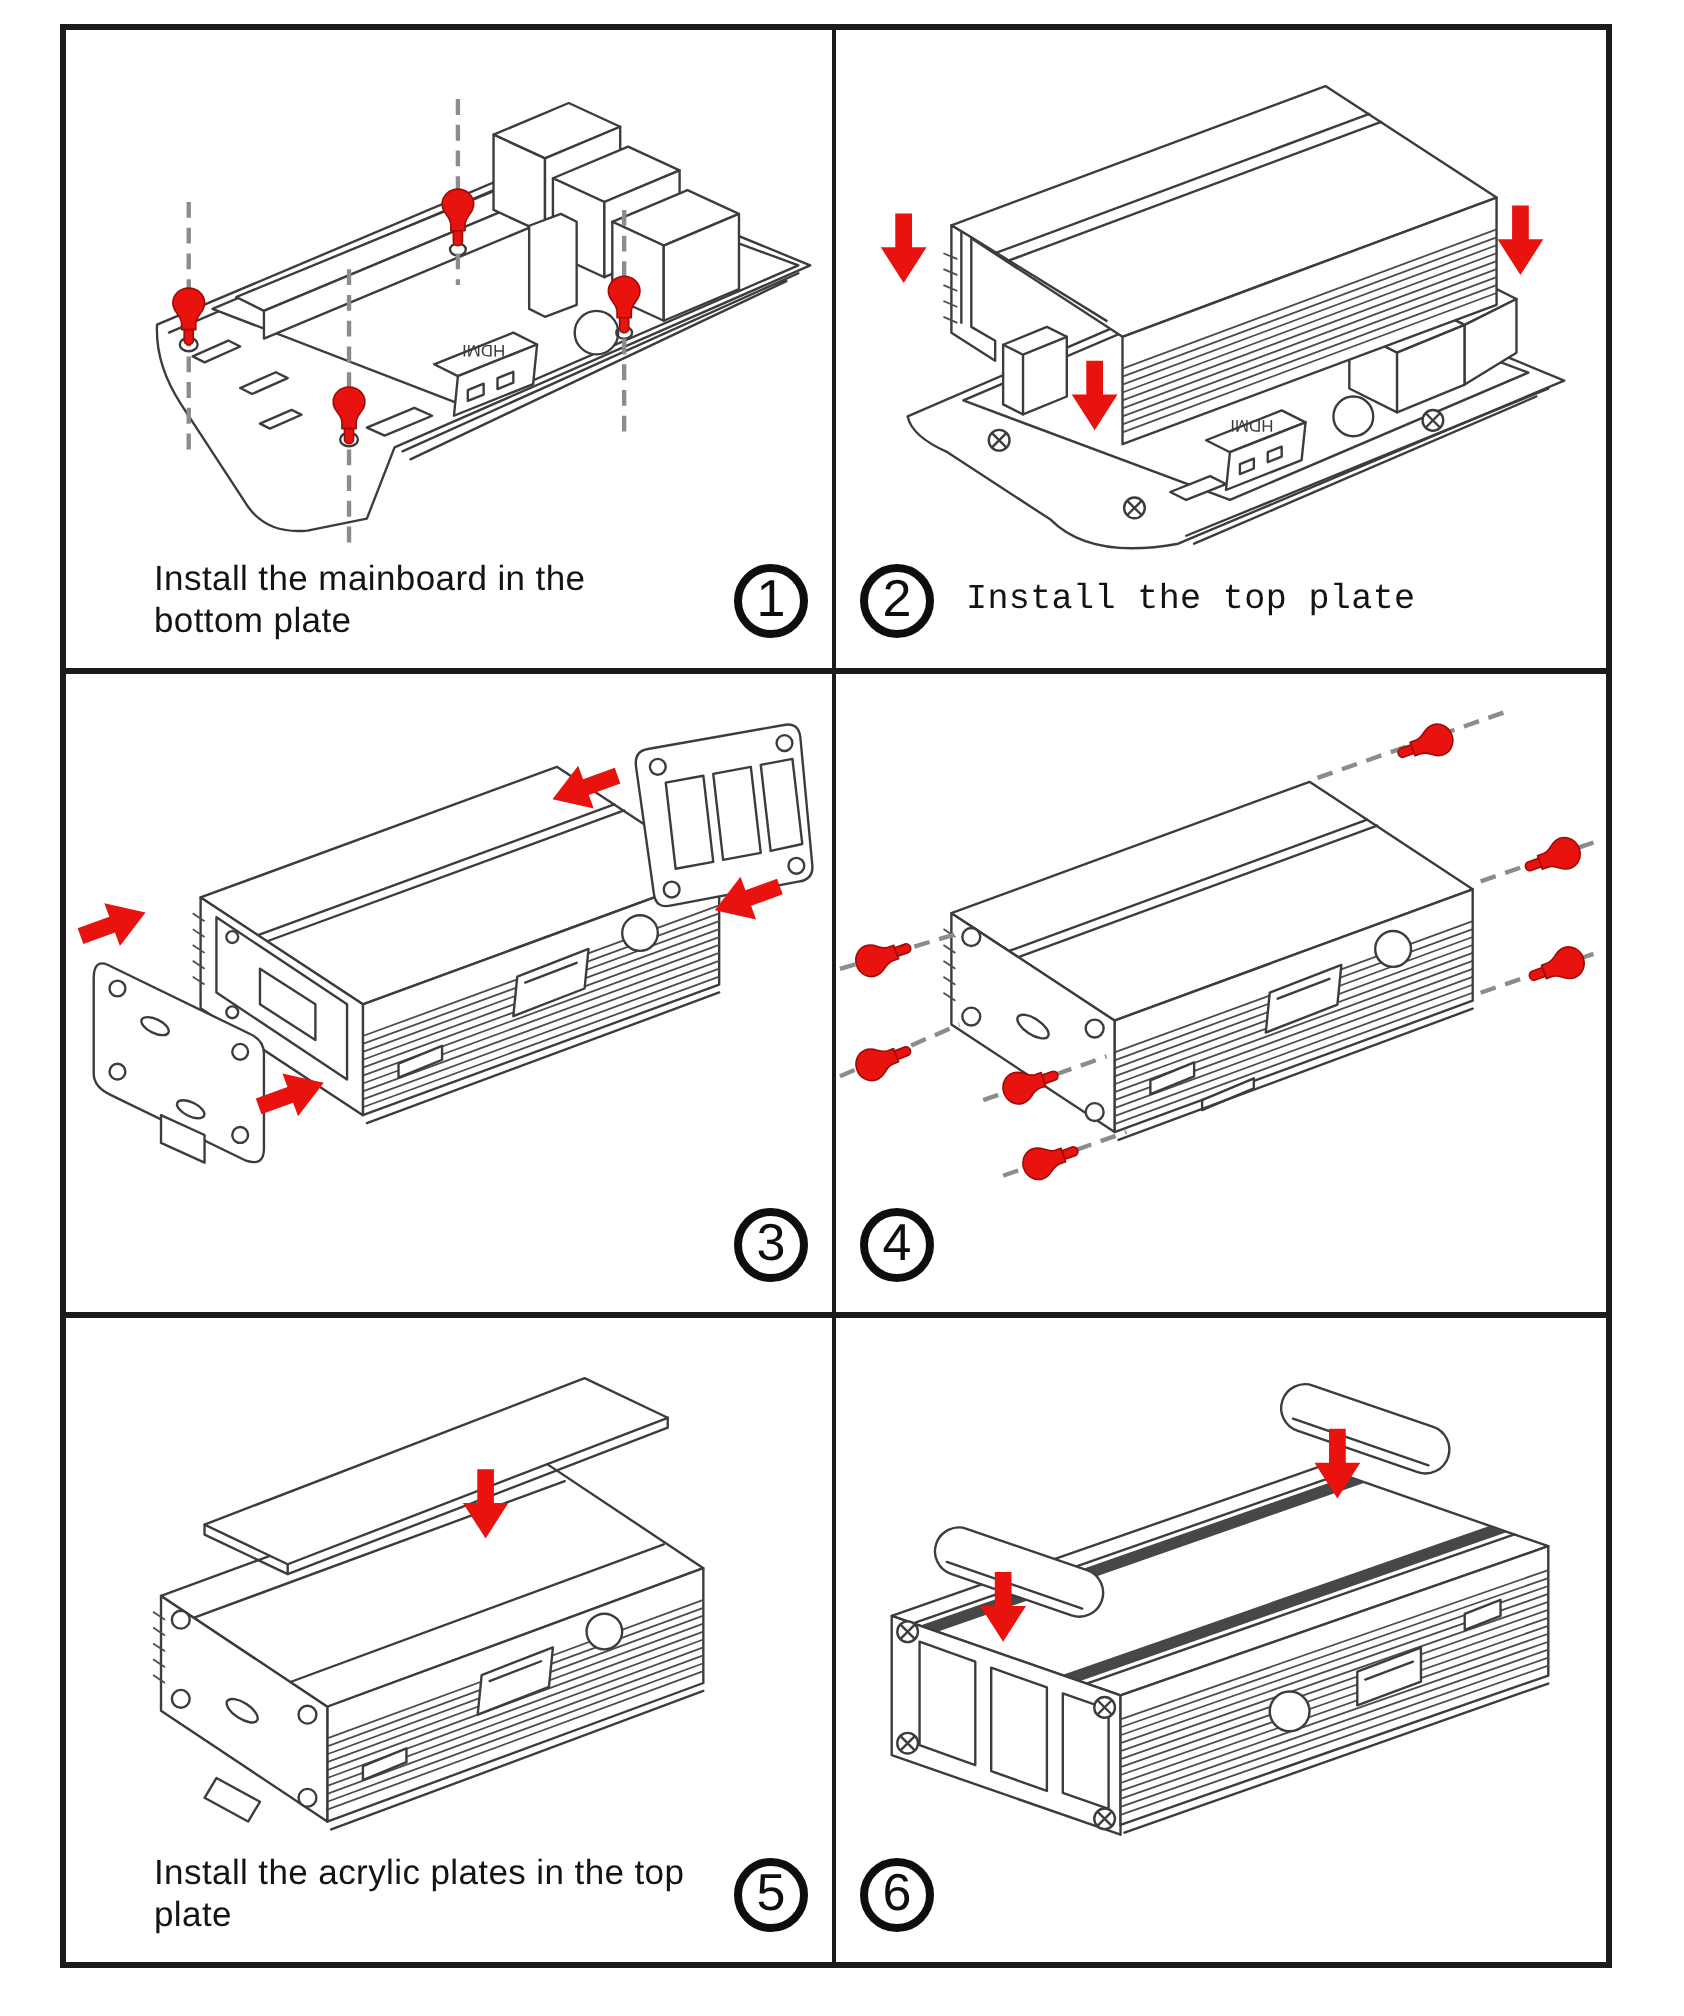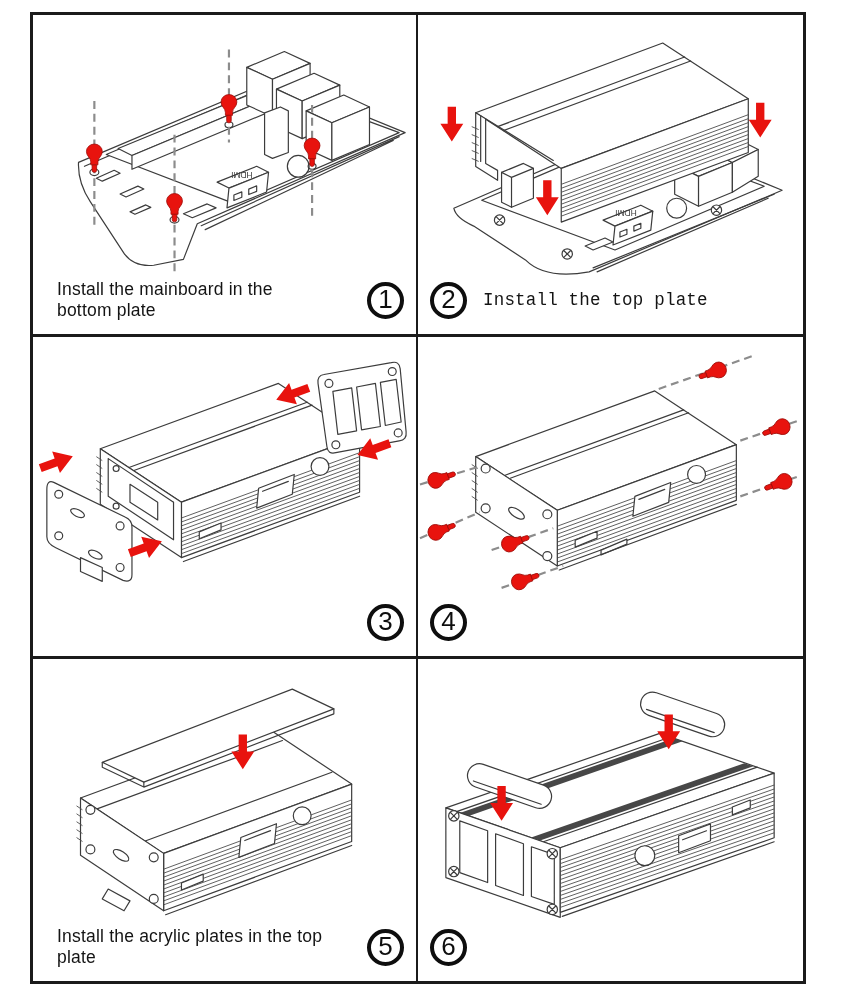--- a/index.html
+++ b/index.html
@@ -15,21 +15,21 @@
   .panel { position:relative; overflow:hidden; background:#fff; }
   .b-right { border-right:2px solid #1b1b1b; }
   .b-bottom { border-bottom:3px solid #1b1b1b; }
   .illus { position:absolute; left:0; top:0; width:100%; height:calc(100% - 52px); }
   .illus svg { width:100%; height:100%; display:block; }
   .caption-row {
     position:absolute; left:0; right:0; bottom:0; height:52px;
     display:flex; align-items:center; padding:0 8px 8px 8px; box-sizing:content-box;
   }
   .cap-text { font-size:17.5px; line-height:21px; color:#141414; letter-spacing:0.2px; }
-  .cap-right .cap-text { margin-left:16px; }
+  .cap-right .cap-text { margin-left:36px; }
   .cap-right .badge { margin-left:auto; margin-right:4px; }
   .cap-left  .badge { margin-left:4px; }
   .cap-left  .cap-text { margin-left:16px;font-family:Liberation Mono, monospace; }
   .w1 { max-width:252px; } .w4 { max-width:250px; } .w5 { max-width:278px; } .w6 { max-width:254px; }
   .badge {
     flex:0 0 auto; width:37px; height:37px; box-sizing:border-box;
     border:4px solid #0e0e0e; border-radius:50%;
     display:flex; align-items:center; justify-content:center;
     font-size:26px; color:#0e0e0e; padding-bottom:1px;
   }

